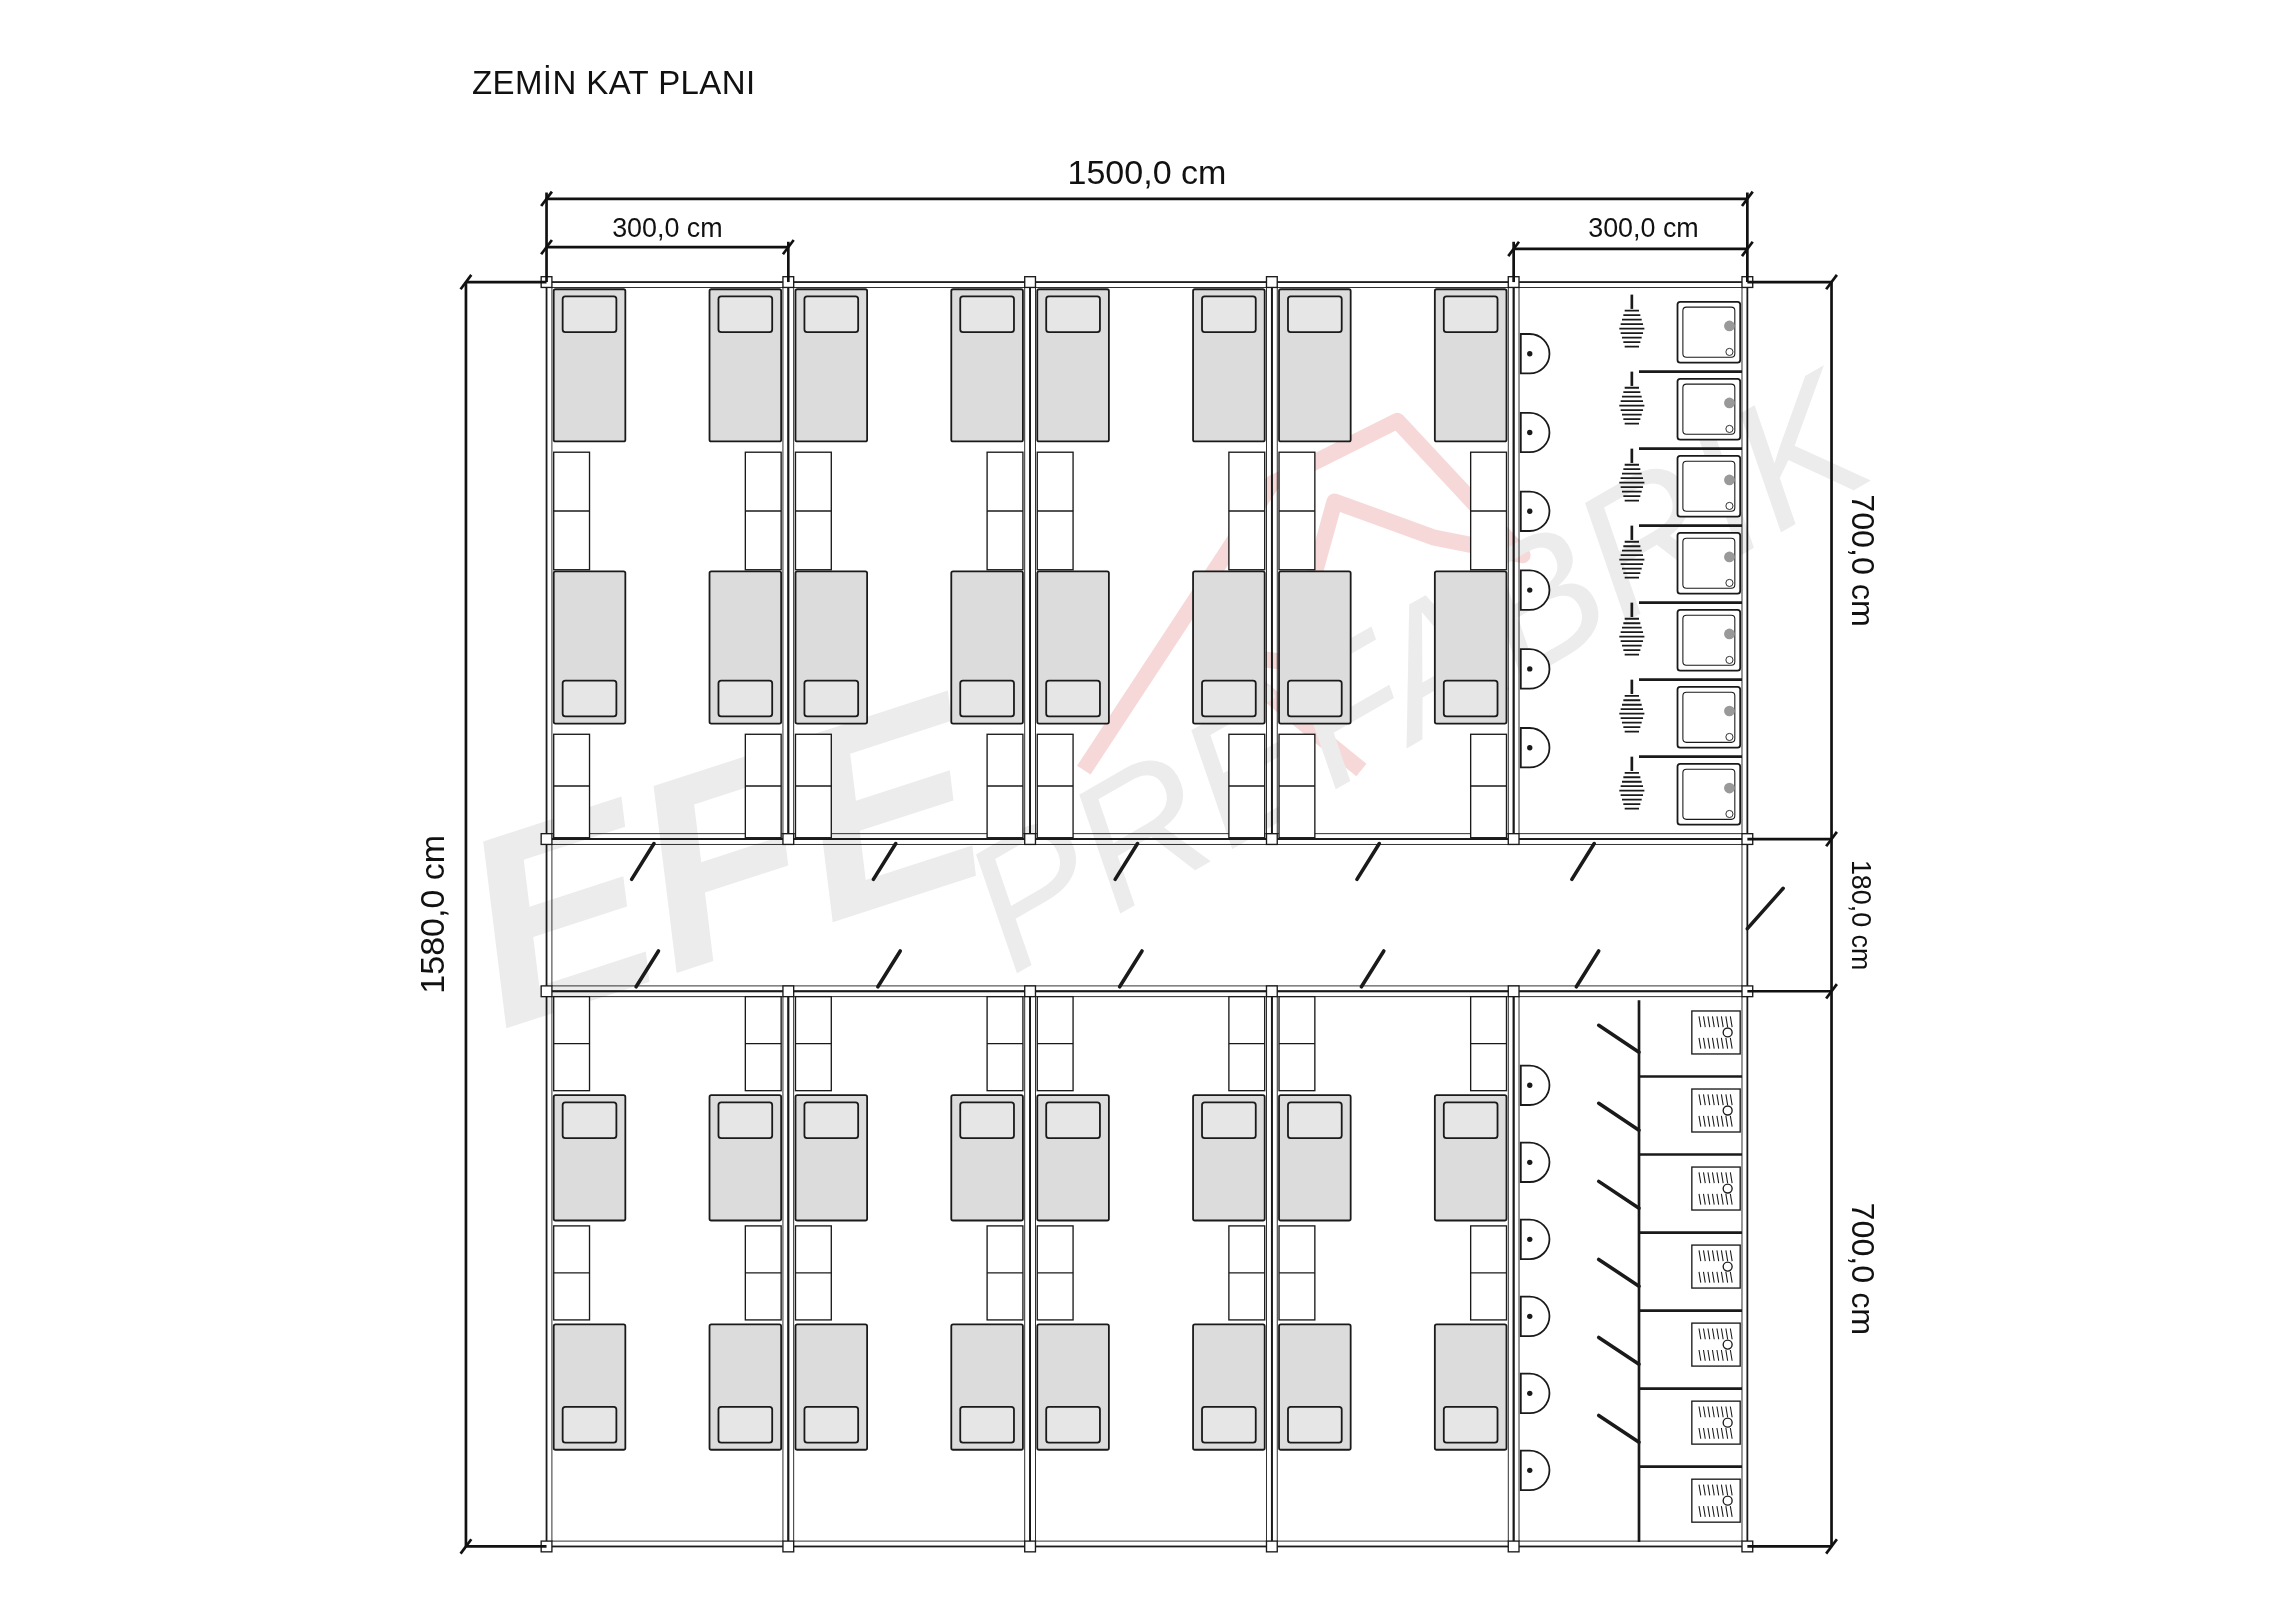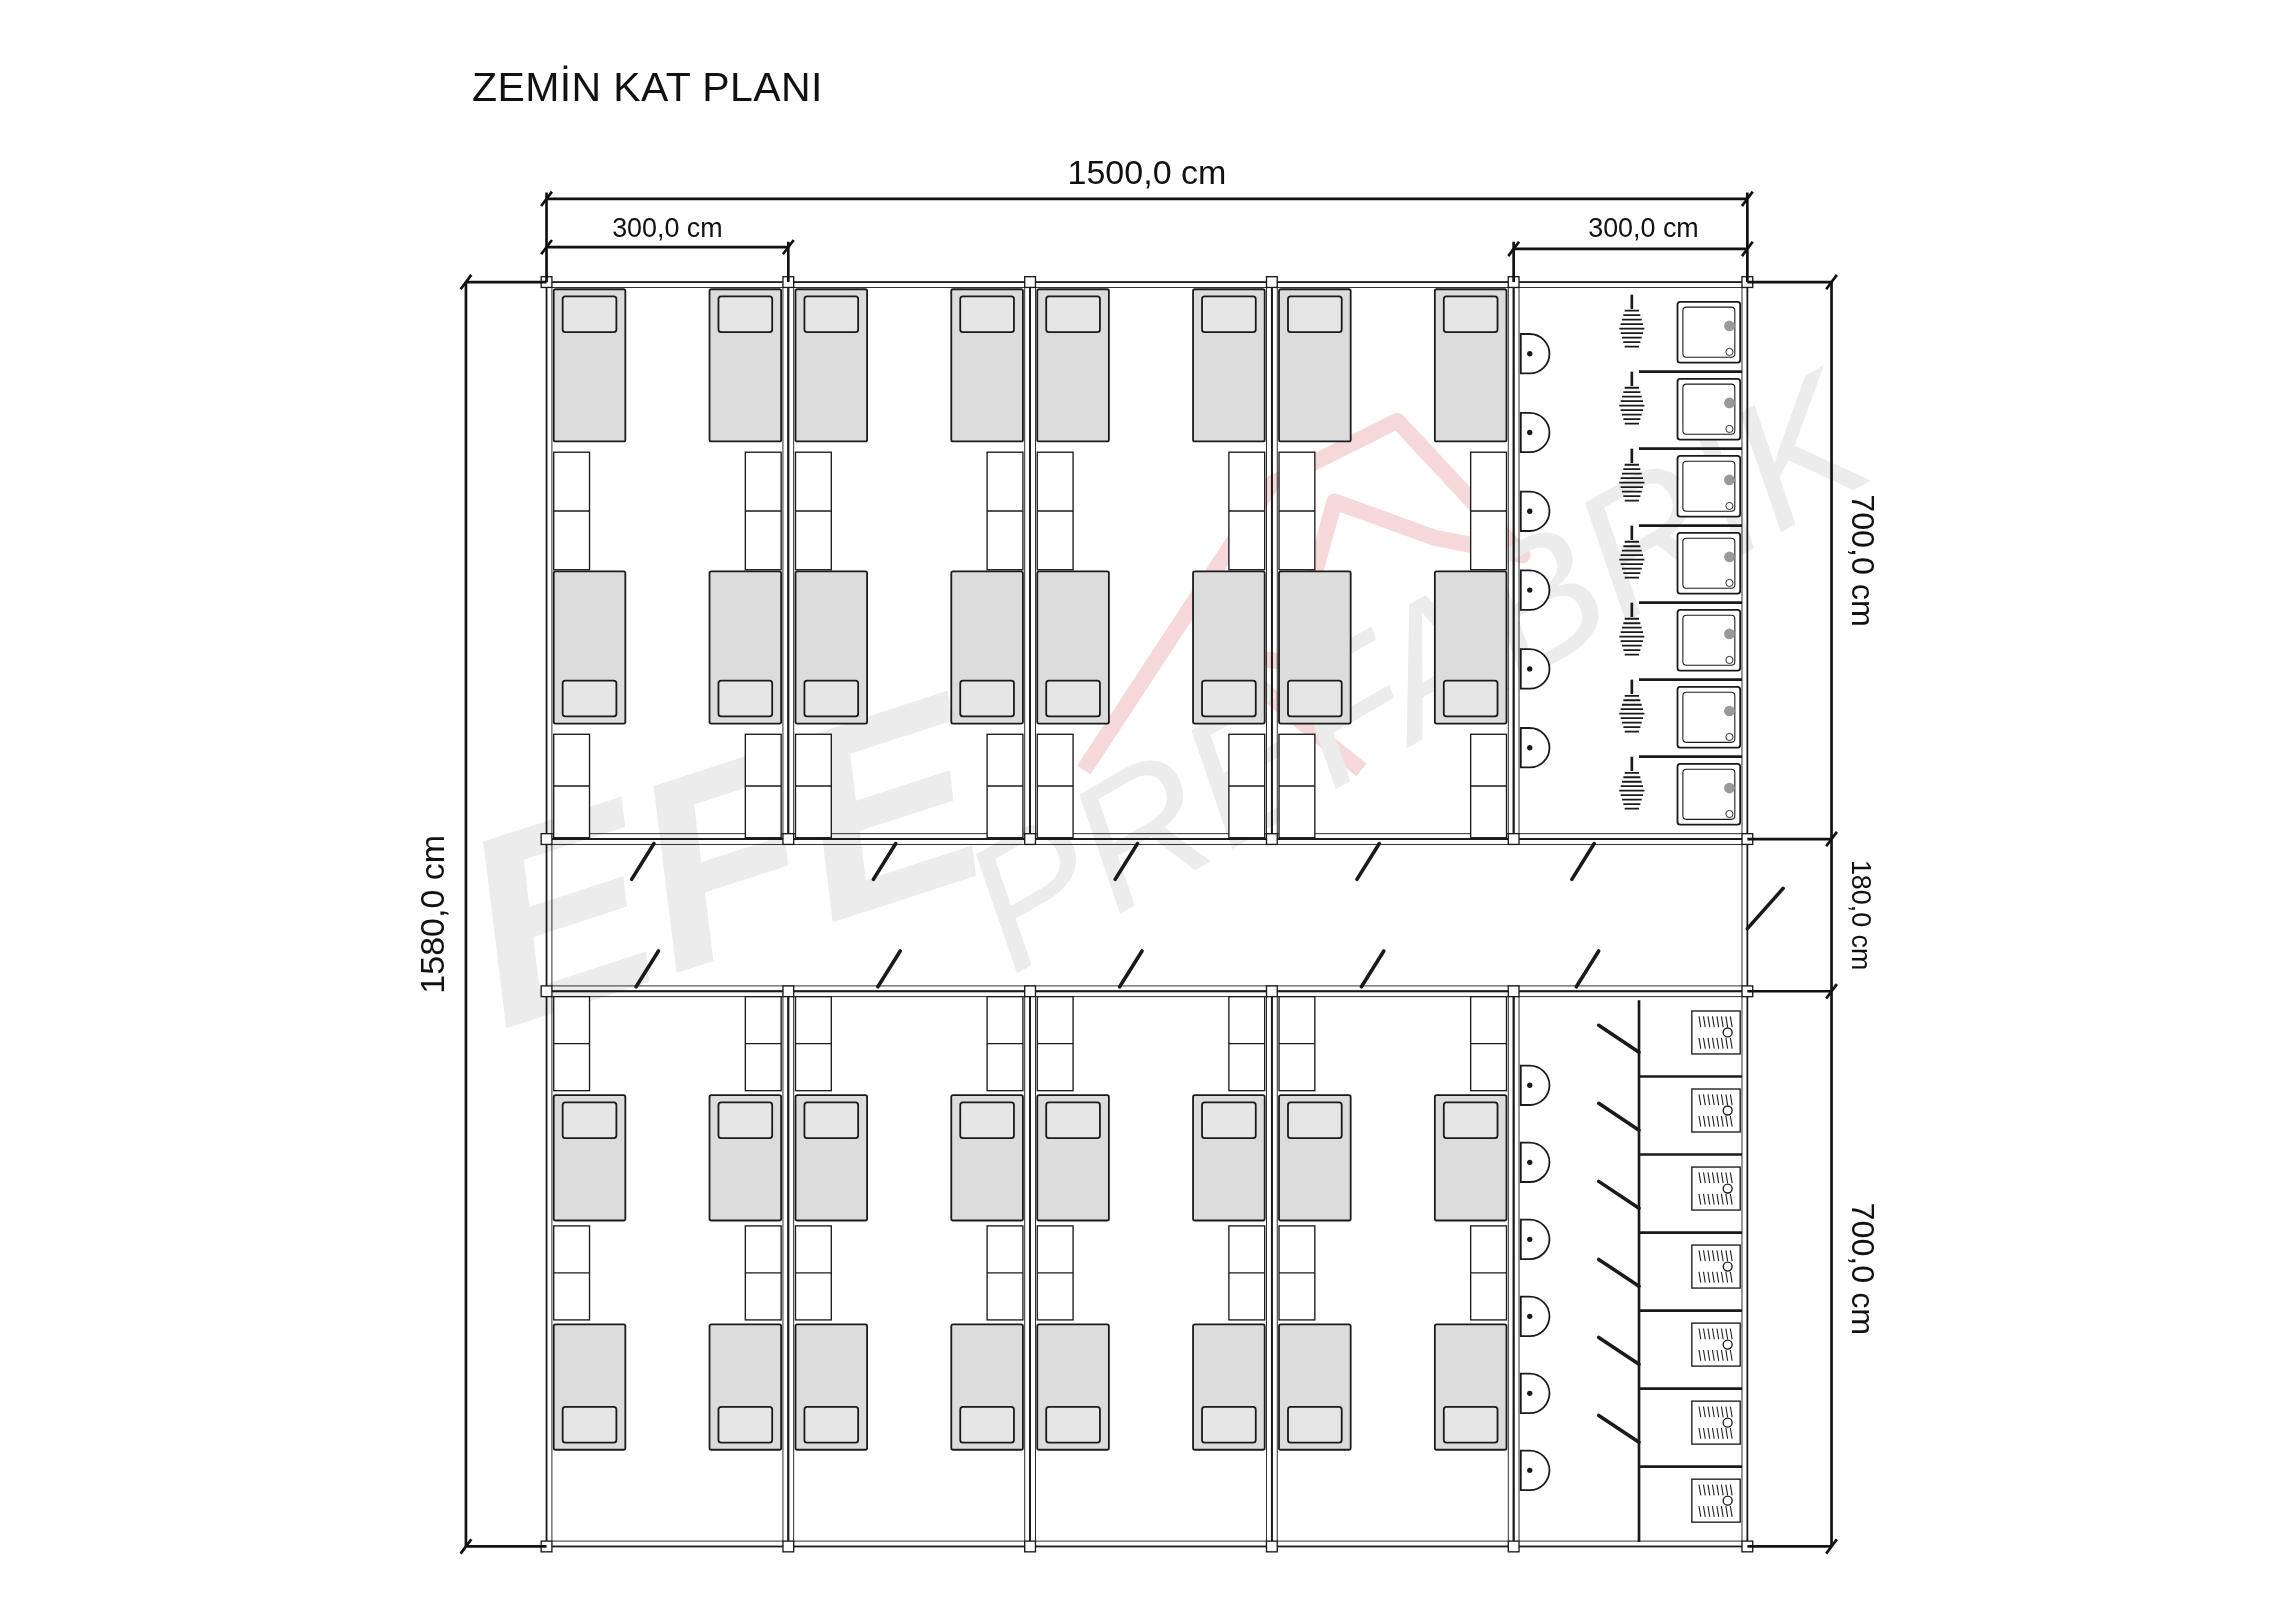--- a/index.html
+++ b/index.html
@@ -1,18 +1,18 @@
 <!DOCTYPE html>
 <html style="font-size:14.3px"><head>
 <meta charset="utf-8">
 <style>
   html, body { margin:0; padding:0; background:#ffffff; }
   body { width:2293px; height:1619px; position:relative; overflow:hidden;
          font-family:"Liberation Sans", sans-serif; color:#111; }
-  #title { position:absolute; left:472px; top:64px; font-size:41px; font-weight:400;
+  #title { position:absolute; left:472px; top:64px; font-size:33px; font-weight:400;
            letter-spacing:0.4px; font-family:"Liberation Sans", sans-serif; }
   #plan-svg { position:absolute; left:0; top:0; }
   .dim-text { font-family:"Liberation Sans", sans-serif; fill:#111; }
 </style>
 </head>
 <body>
 
 <div id="title">ZEMİN KAT PLANI</div>
 
 <svg id="plan-svg" width="2293" height="1619" viewBox="0 0 2560 1808" xmlns="http://www.w3.org/2000/svg">

